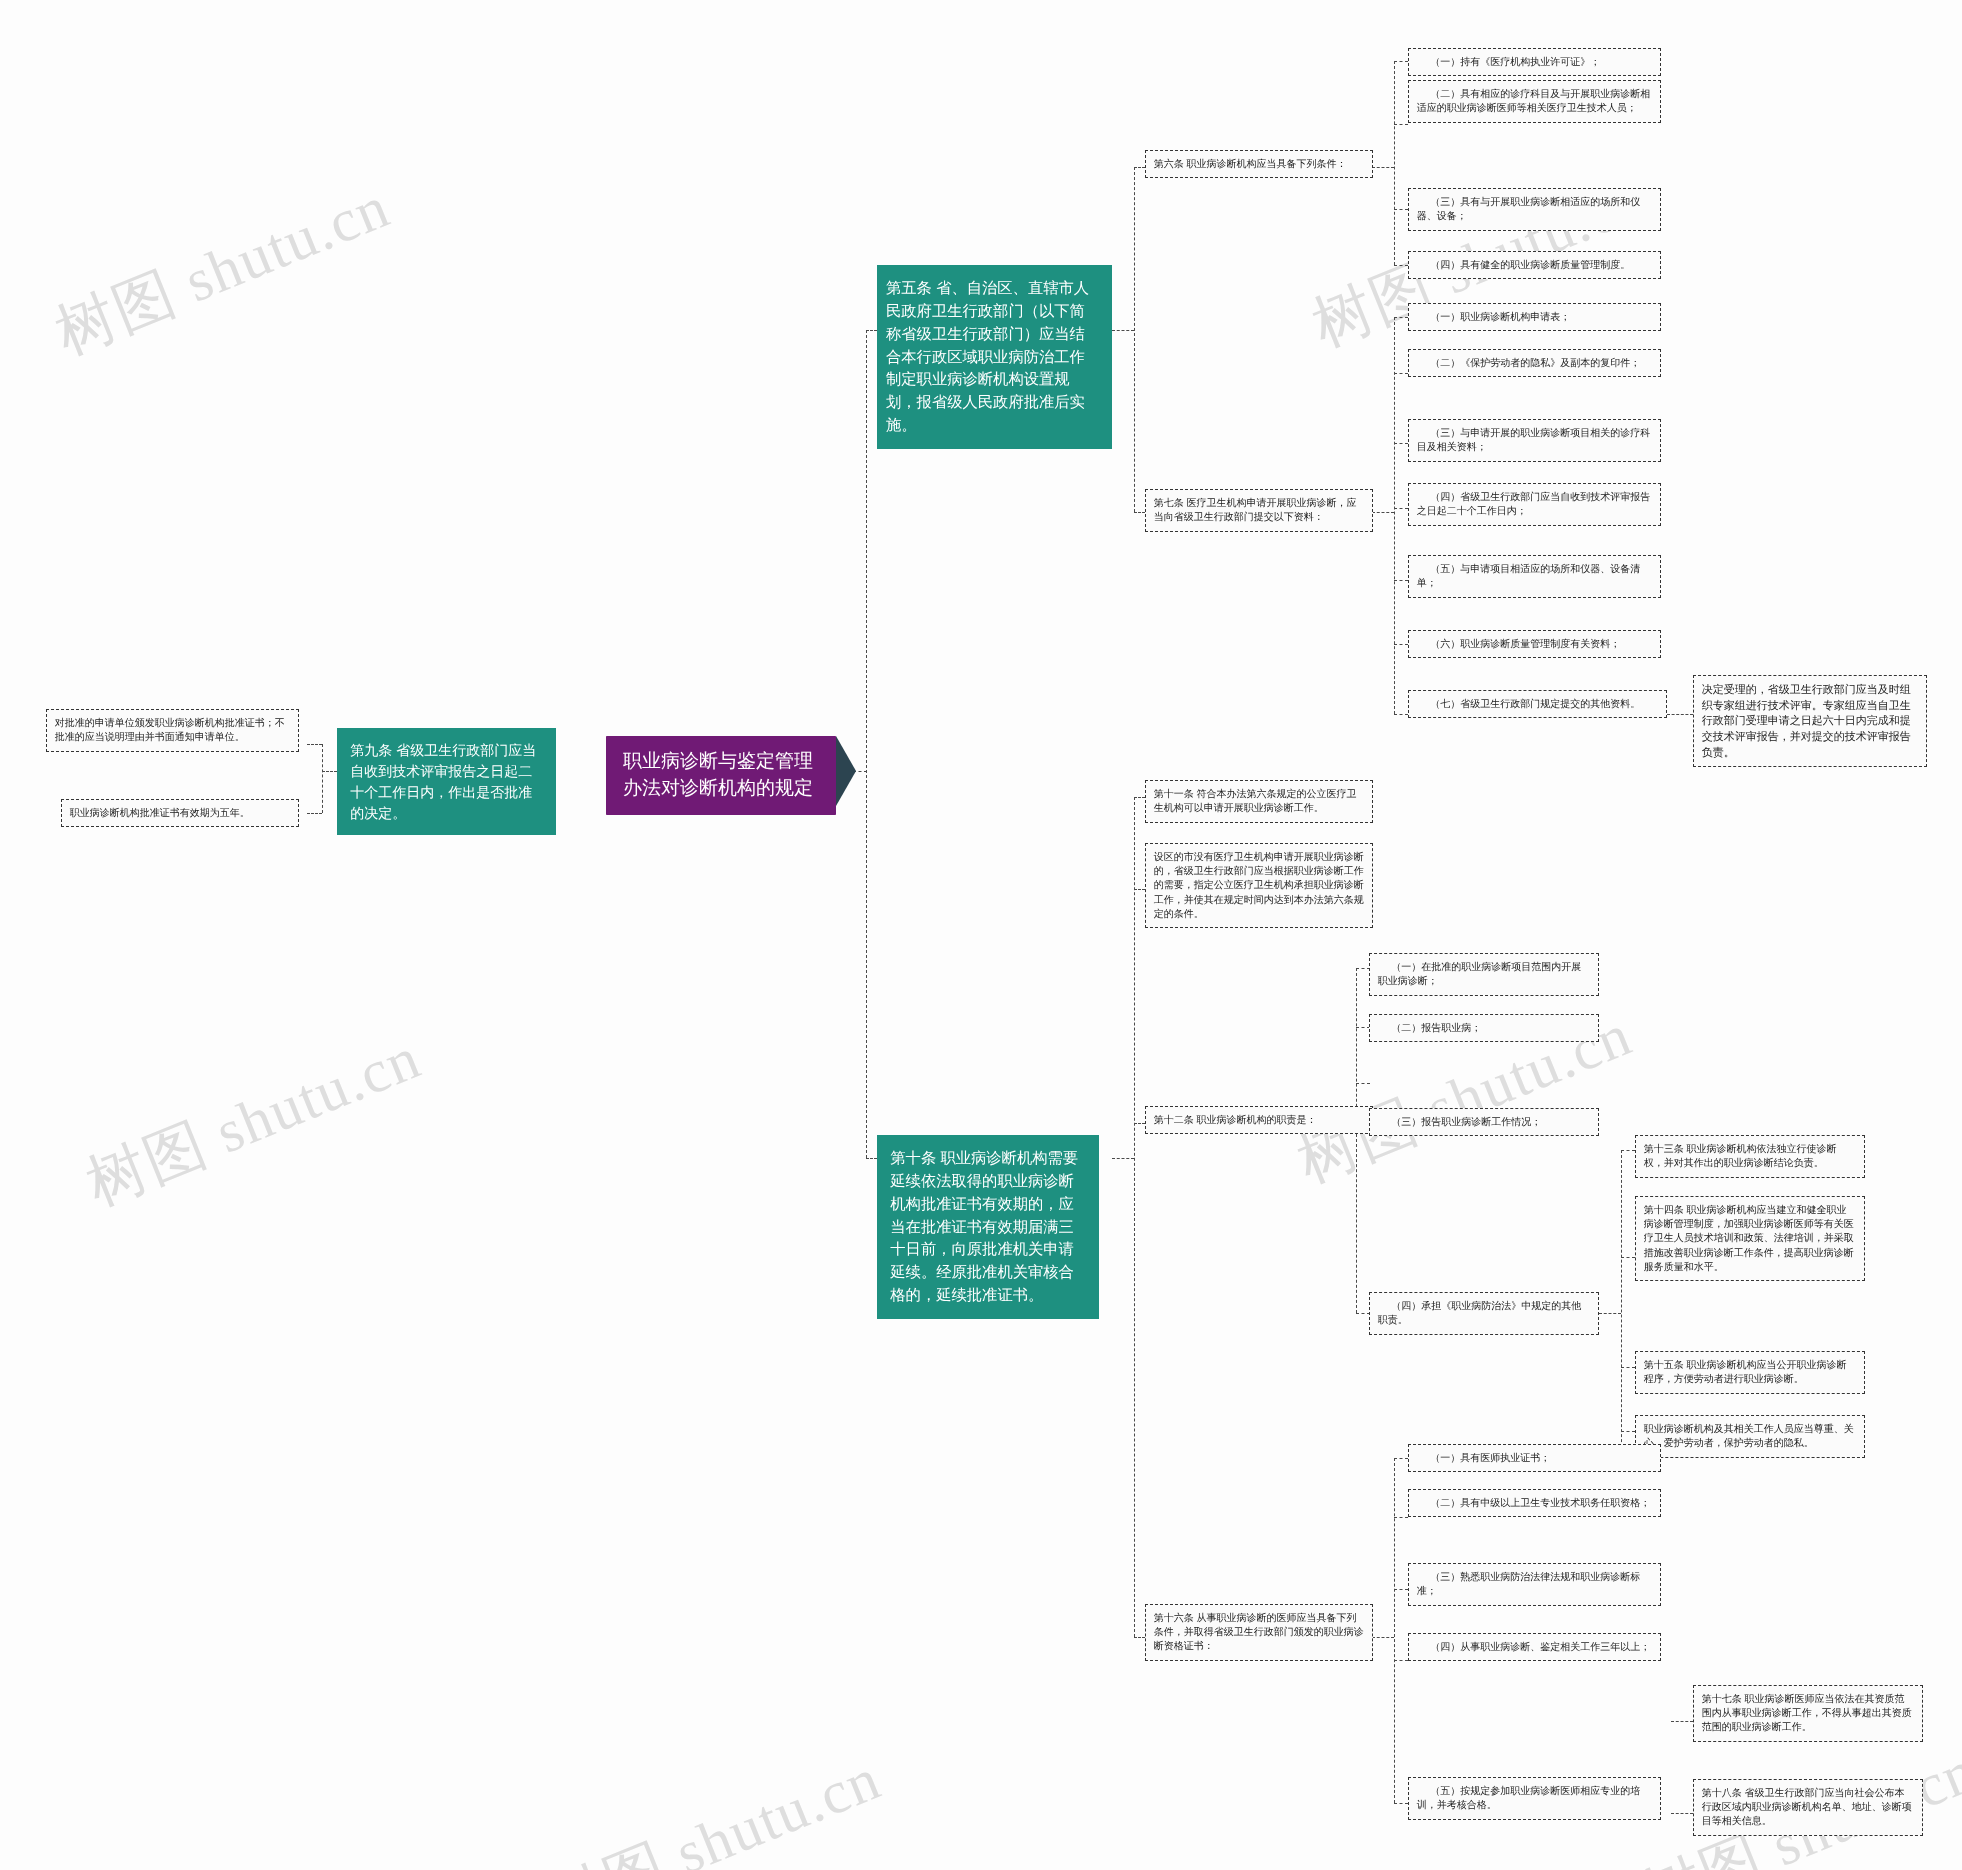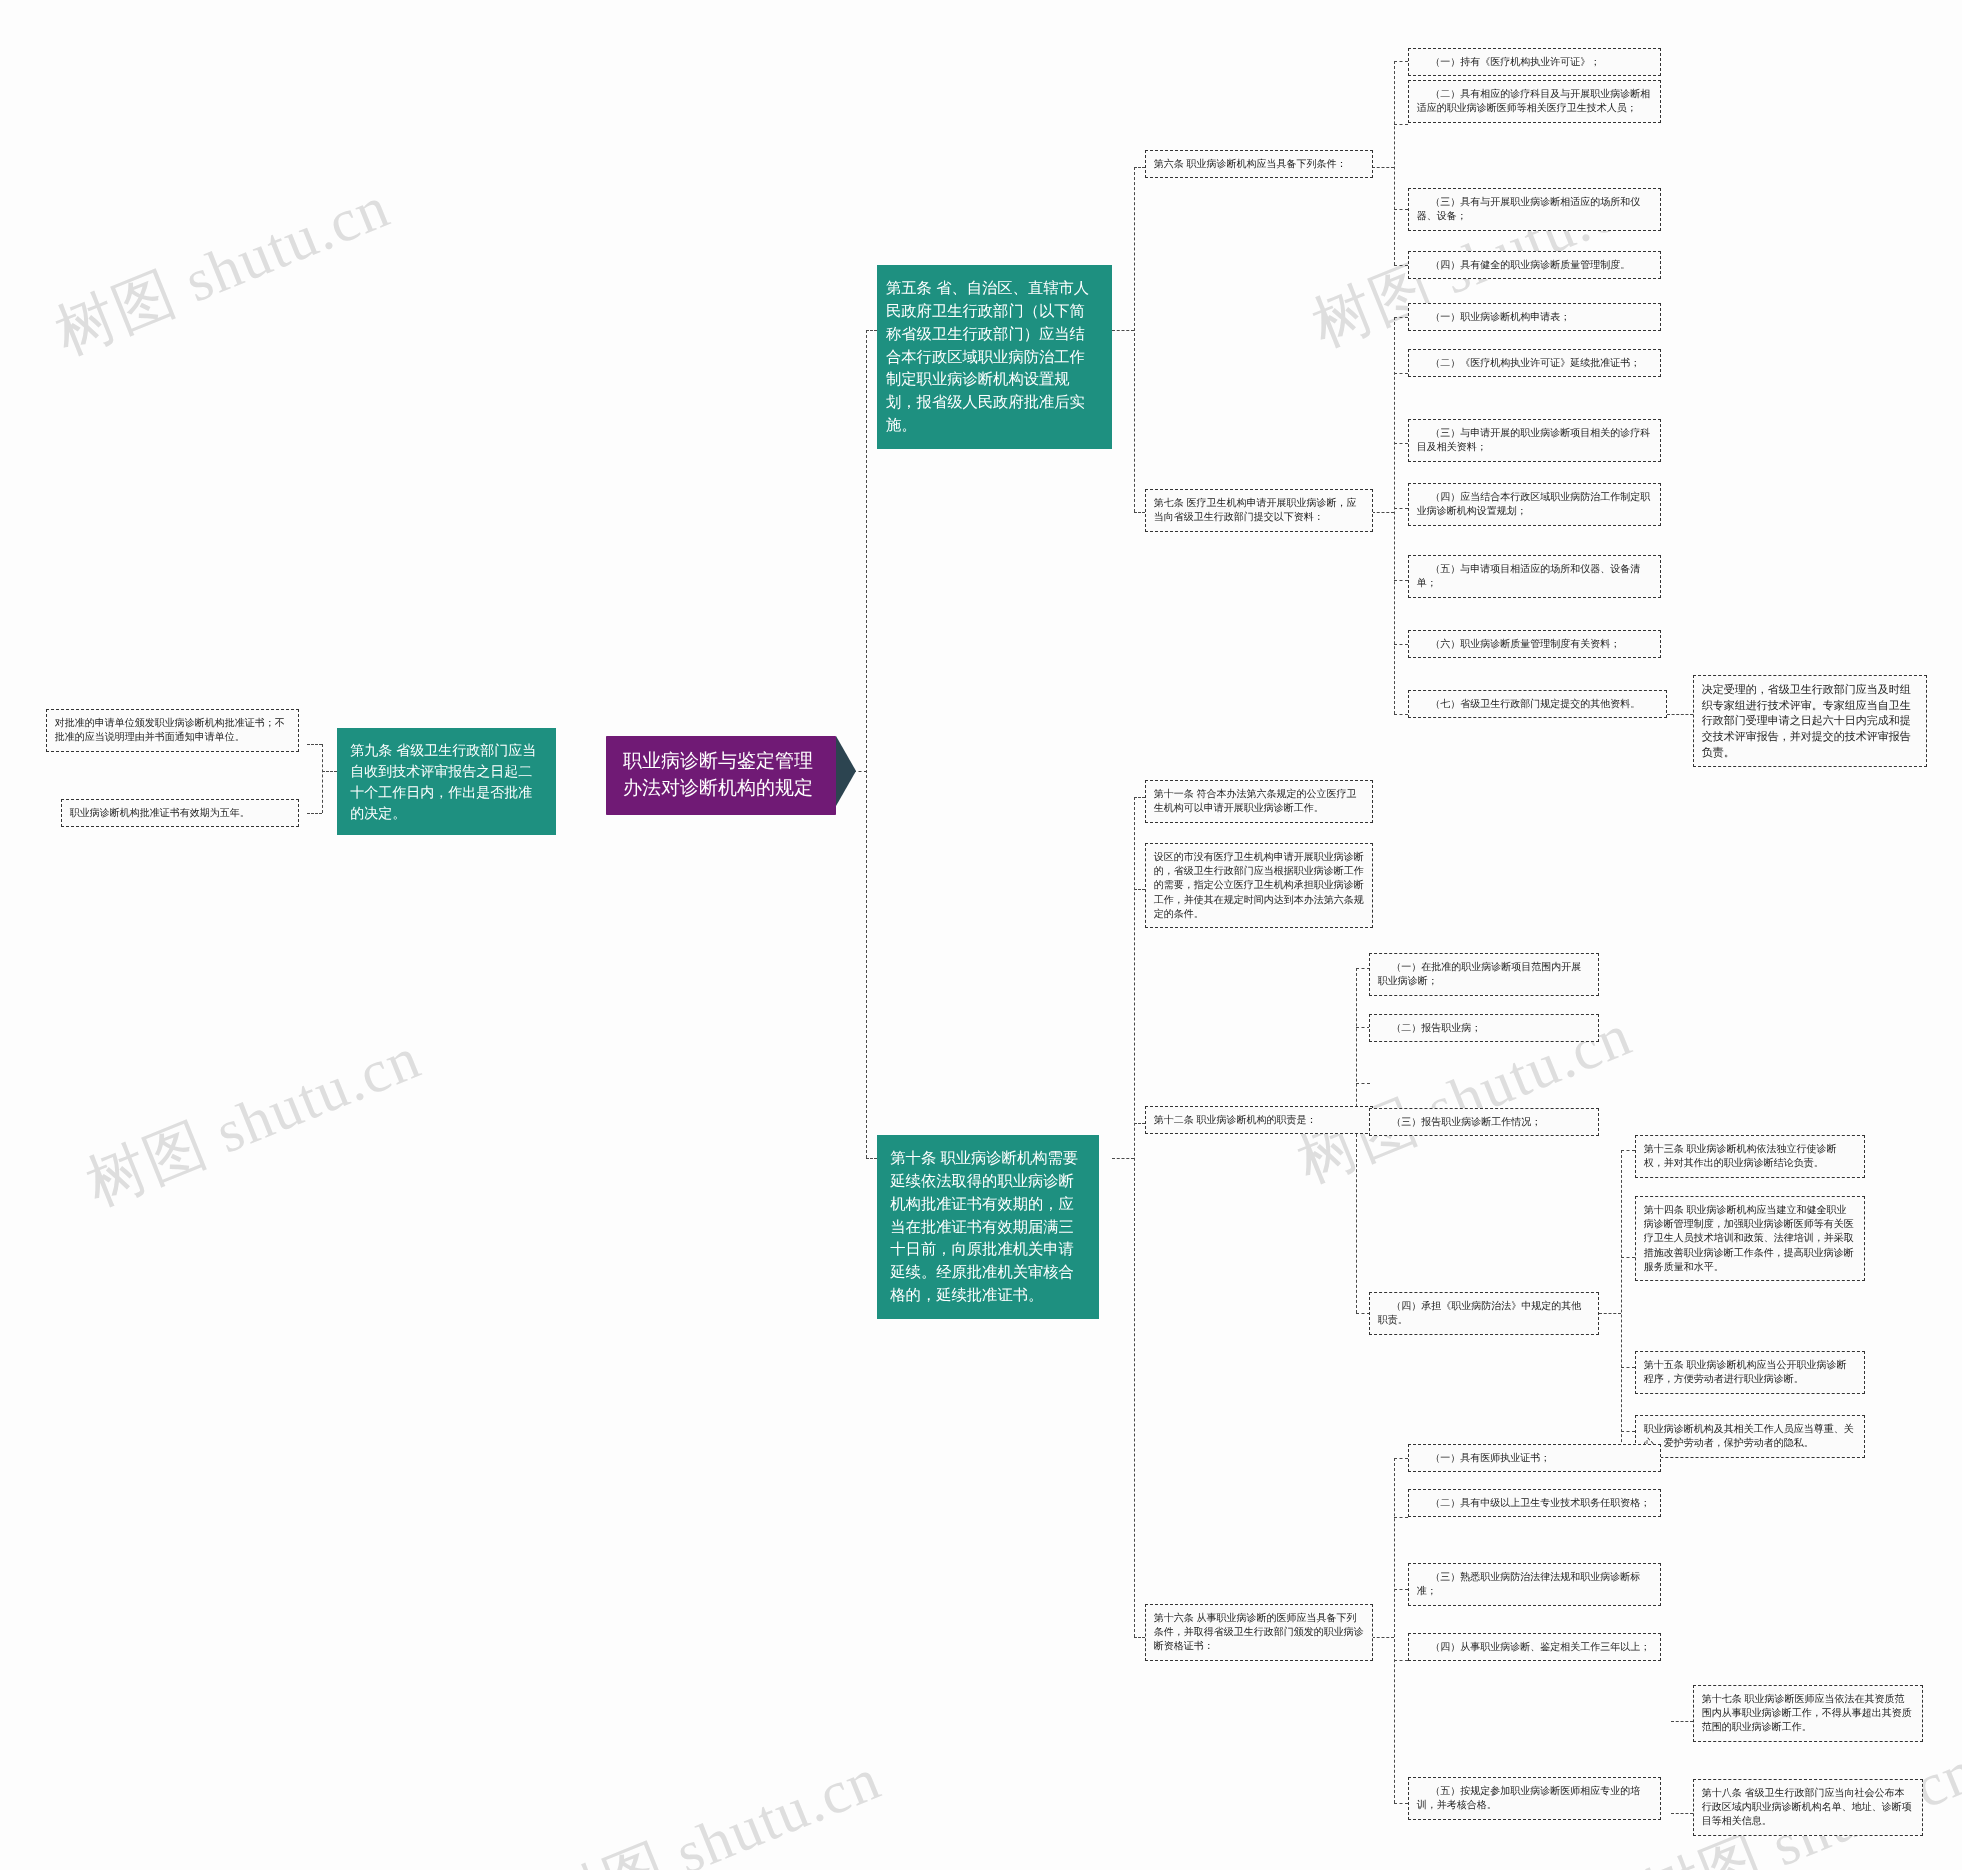--- a/index.html
+++ b/index.html
@@ -184,23 +184,23 @@
   <div class="node node-dashed" style="left:61px; top:799px; width:238px;">职业病诊断机构批准证书有效期为五年。</div>
 
   <div class="node node-dashed" style="left:1145px; top:150px; width:228px;">第六条 职业病诊断机构应当具备下列条件：</div>
   <div class="node node-dashed indent" style="left:1408px; top:48px; width:253px;">（一）持有《医疗机构执业许可证》；</div>
   <div class="node node-dashed indent" style="left:1408px; top:80px; width:253px;">（二）具有相应的诊疗科目及与开展职业病诊断相适应的职业病诊断医师等相关医疗卫生技术人员；</div>
   <div class="node node-dashed indent" style="left:1408px; top:188px; width:253px;">（三）具有与开展职业病诊断相适应的场所和仪器、设备；</div>
   <div class="node node-dashed indent" style="left:1408px; top:251px; width:253px;">（四）具有健全的职业病诊断质量管理制度。</div>
 
   <div class="node node-dashed" style="left:1145px; top:489px; width:228px;">第七条 医疗卫生机构申请开展职业病诊断，应当向省级卫生行政部门提交以下资料：</div>
   <div class="node node-dashed indent" style="left:1408px; top:303px; width:253px;">（一）职业病诊断机构申请表；</div>
-  <div class="node node-dashed indent" style="left:1408px; top:349px; width:253px;">（二）《医疗机构执业许可证》延续批准证书；</div>
+  <div class="node node-dashed indent" style="left:1408px; top:349px; width:253px;">（二）《保护劳动者的隐私》及副本的复印件；</div>
   <div class="node node-dashed indent" style="left:1408px; top:419px; width:253px;">（三）与申请开展的职业病诊断项目相关的诊疗科目及相关资料；</div>
-  <div class="node node-dashed indent" style="left:1408px; top:483px; width:253px;">（四）应当结合本行政区域职业病防治工作制定职业病诊断机构设置规划；</div>
+  <div class="node node-dashed indent" style="left:1408px; top:483px; width:253px;">（四）省级卫生行政部门应当自收到技术评审报告之日起二十个工作日内；</div>
   <div class="node node-dashed indent" style="left:1408px; top:555px; width:253px;">（五）与申请项目相适应的场所和仪器、设备清单；</div>
   <div class="node node-dashed indent" style="left:1408px; top:630px; width:253px;">（六）职业病诊断质量管理制度有关资料；</div>
   <div class="node node-dashed indent" style="left:1408px; top:690px; width:259px;">（七）省级卫生行政部门规定提交的其他资料。</div>
   <div class="node node-dashed" style="left:1693px; top:675px; width:234px; font-size:11px;">决定受理的，省级卫生行政部门应当及时组织专家组进行技术评审。专家组应当自卫生行政部门受理申请之日起六十日内完成和提交技术评审报告，并对提交的技术评审报告负责。</div>
 
   <div class="node node-dashed" style="left:1145px; top:780px; width:228px;">第十一条 符合本办法第六条规定的公立医疗卫生机构可以申请开展职业病诊断工作。</div>
   <div class="node node-dashed" style="left:1145px; top:843px; width:228px;">设区的市没有医疗卫生机构申请开展职业病诊断的，省级卫生行政部门应当根据职业病诊断工作的需要，指定公立医疗卫生机构承担职业病诊断工作，并使其在规定时间内达到本办法第六条规定的条件。</div>
 
   <div class="node node-dashed" style="left:1145px; top:1106px; width:228px;">第十二条 职业病诊断机构的职责是：</div>
   <div class="node node-dashed indent" style="left:1369px; top:953px; width:230px;">（一）在批准的职业病诊断项目范围内开展职业病诊断；</div>

